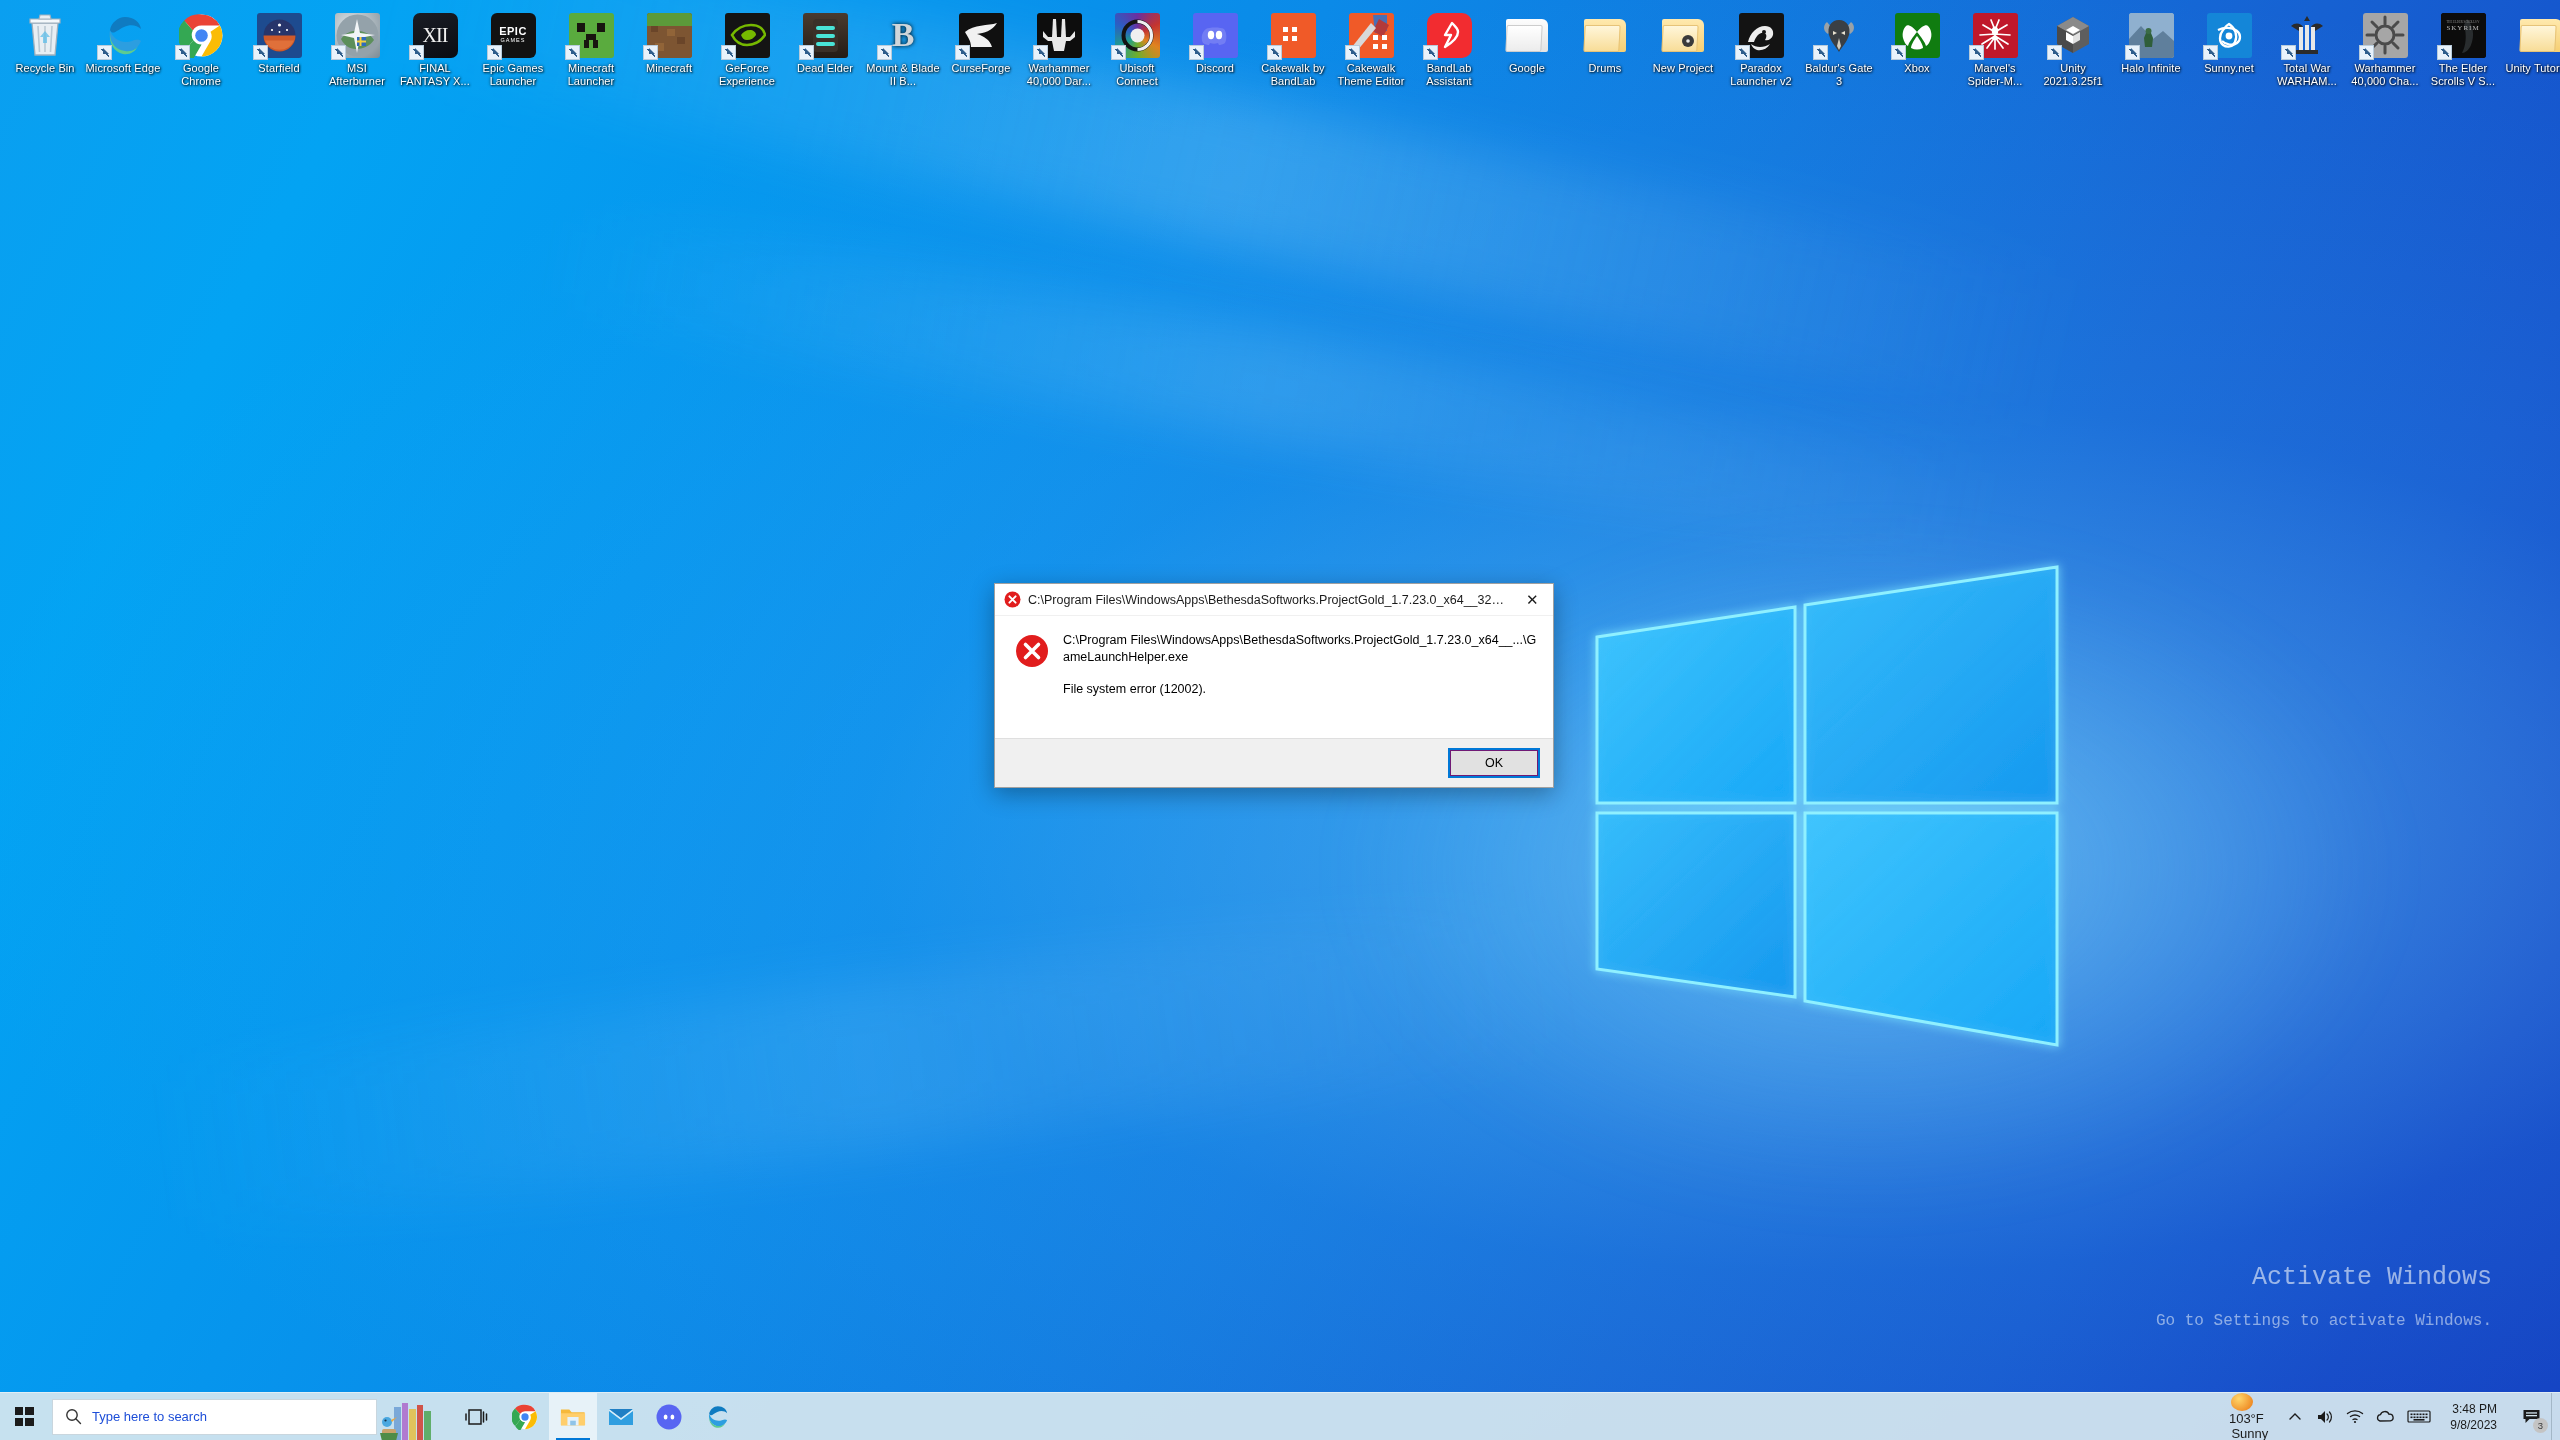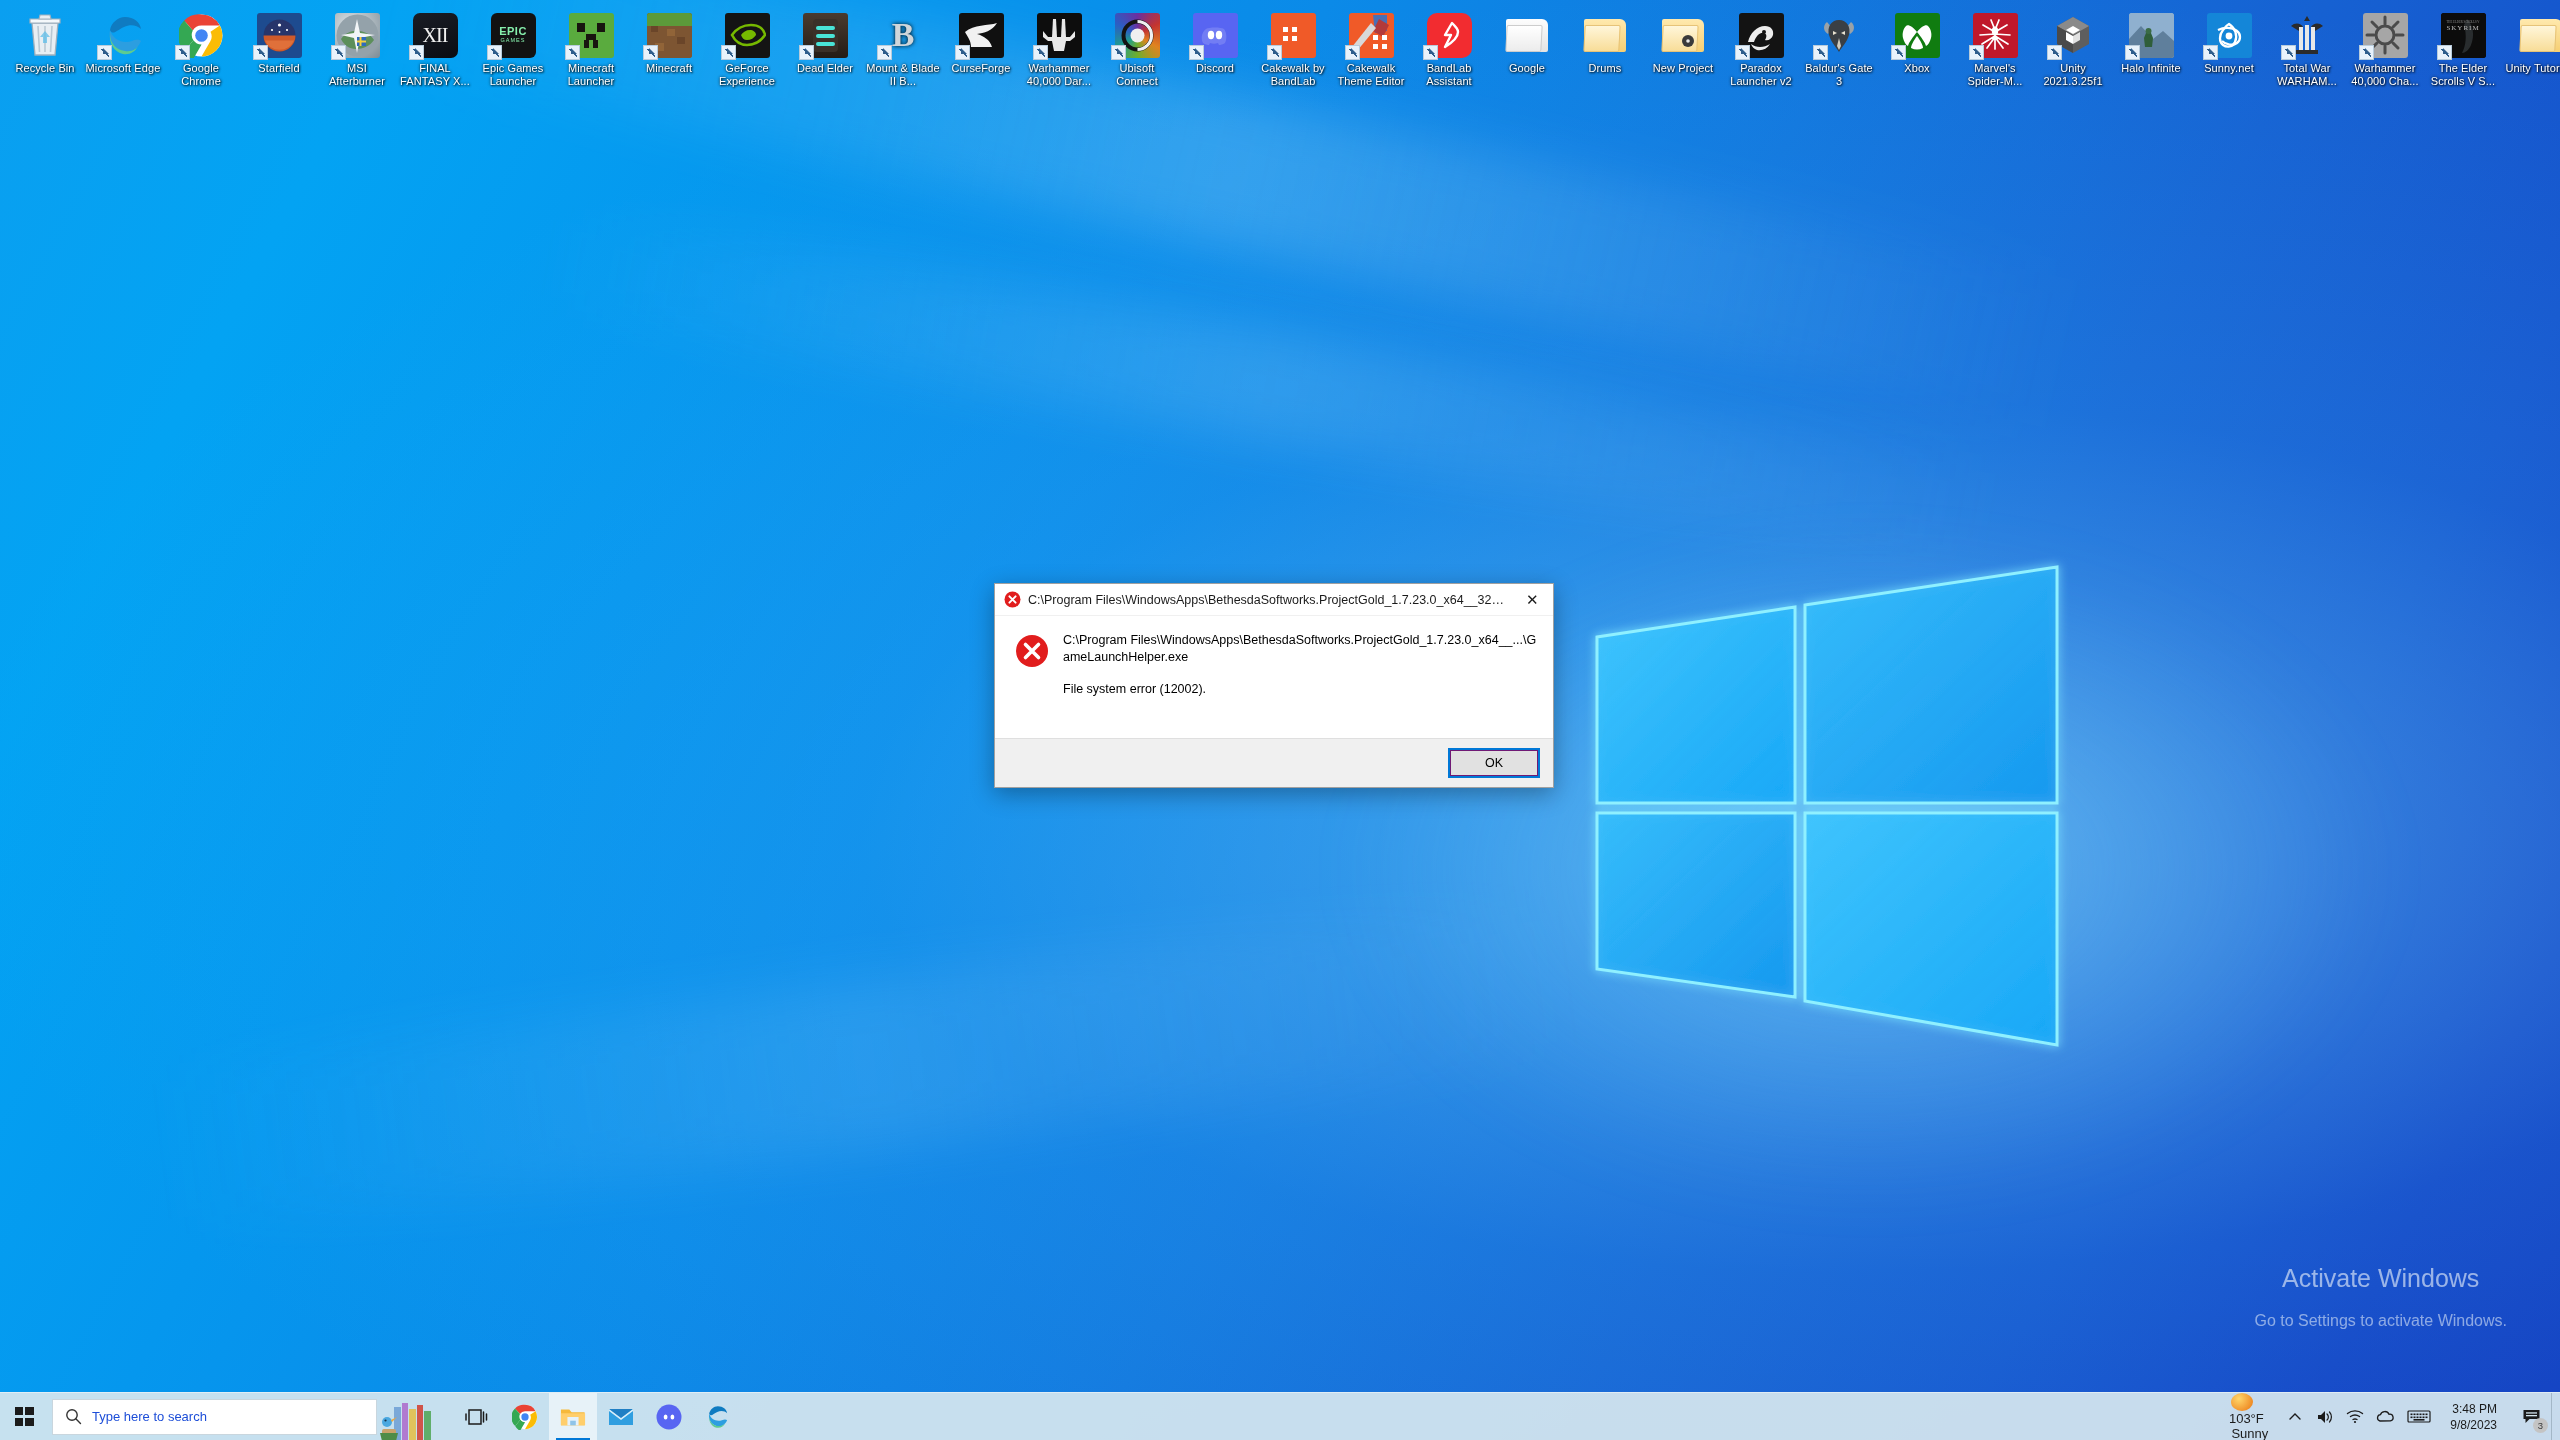--- a/index.html
+++ b/index.html
@@ -70,21 +70,21 @@
   }
   .dicon .glyphbox {
     position: relative;
     width: 48px; height: 48px;
     display: flex; align-items: center; justify-content: center;
   }
   .dicon .glyphbox .art {
     width: 45px; height: 45px;
     border-radius: 3px;
     display: flex; align-items: center; justify-content: center;
-    font-size: 22px; line-height: 1; color: #86efac;
+    font-size: 22px; line-height: 1; color: #ffffff;
     overflow: hidden; position: relative;
   }
   .shortcut-badge {
     position: absolute; left: -2px; bottom: -1px;
     width: 15px; height: 15px;
     background: #e8f2fb;
     border: 1px solid #b8ccdc;
     box-sizing: border-box;
   }
   .shortcut-badge::after {
@@ -131,24 +131,25 @@
     transform: skewX(-3deg);
     border: 1px solid #e6c379;
     box-sizing: border-box;
   }
   .folder.white .back { background: linear-gradient(180deg,#fdfdfd,#e3e3e3); }
   .folder.white .front { background: linear-gradient(180deg,#ffffff,#ececec); border-color:#cdcdcd; }
 
   
   #watermark {
     position: absolute;
-    right: 53px; bottom: 108px;
-    text-align: center;
+    right: 68px; bottom: 108px;
+    text-align: right;
     color: rgba(235,242,250,.62);
     user-select: none;
+    font-family: Liberation Mono, monospace;
   }
   #watermark .wm-title { font-size: 25px; line-height: 30px; font-weight: 400; }
   #watermark .wm-sub { font-size: 16px; line-height: 22px; margin-top: 17px; color: rgba(225,236,248,.58); }
 
   
   #error-dialog {
     position: absolute;
     left: 994px; top: 583px;
     width: 558px;
     background: #f0f0f0;

